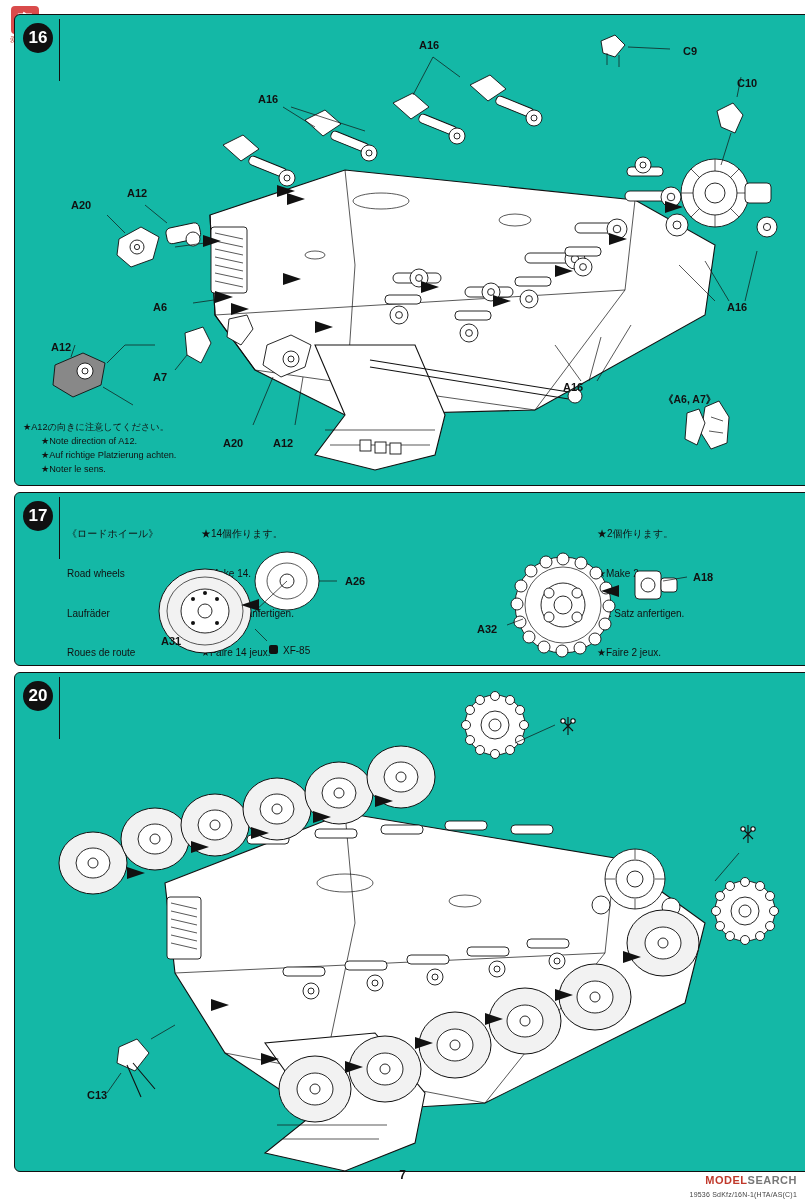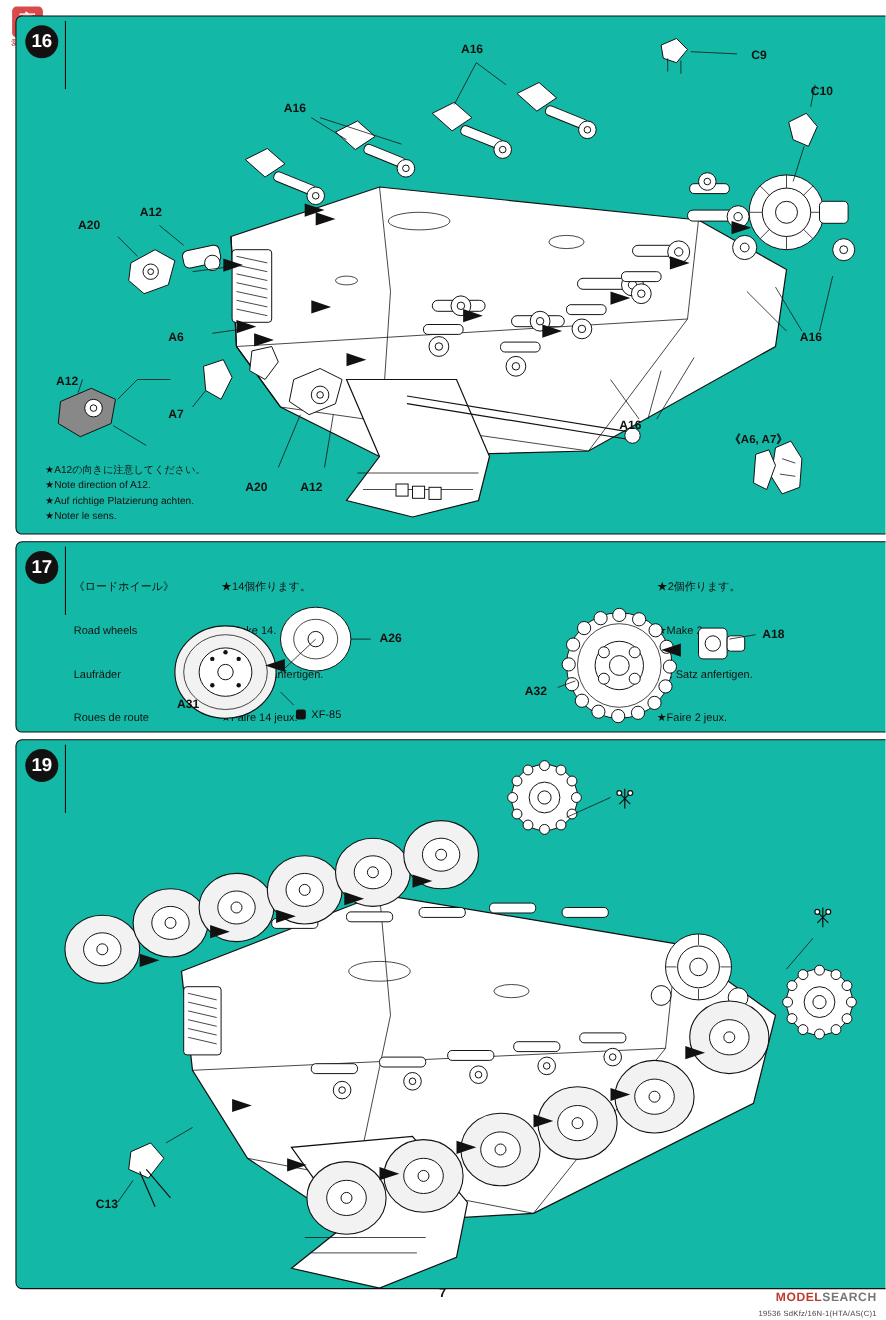--- a/index.html
+++ b/index.html
@@ -289,21 +289,21 @@
     <div class="lbl" style="left:138px;top:286px;">A6</div>
     <div class="lbl" style="left:712px;top:286px;">A16</div>
     <div class="lbl" style="left:36px;top:326px;">A12</div>
     <div class="lbl" style="left:138px;top:356px;">A7</div>
     <div class="lbl" style="left:548px;top:366px;">A16</div>
     <div class="lbl" style="left:208px;top:422px;">A20</div>
     <div class="lbl" style="left:258px;top:422px;">A12</div>
 
     <div class="lbl sm" style="left:648px;top:378px;font-weight:bold;font-size:10.5px;">《A6, A7》</div>
 
-    <div class="note" style="left:26px;top:406px;">★A12の向きに注意してください。</div>
+    <div class="note" style="left:8px;top:406px;">★A12の向きに注意してください。</div>
     <div class="note" style="left:26px;top:420px;">★Note direction of A12.</div>
     <div class="note" style="left:26px;top:434px;">★Auf richtige Platzierung achten.</div>
     <div class="note" style="left:26px;top:448px;">★Noter le sens.</div>
   </div>
 
   <div class="panel" id="panel17">
     <div class="step-badge">17</div>
     <div class="sep-line" style="left:44px;top:4px;height:62px;"></div>
 
     <div class="subhead" style="left:52px;top:8px;">
@@ -389,21 +389,21 @@
     </svg>
 
     <div class="lbl" style="left:330px;top:82px;">A26</div>
     <div class="lbl" style="left:118px;top:142px;margin-left:28px;">A31</div>
     <div class="lbl sm" style="left:268px;top:152px;font-weight:normal;">XF-85</div>
     <div class="lbl" style="left:678px;top:78px;">A18</div>
     <div class="lbl" style="left:462px;top:130px;">A32</div>
   </div>
 
   <div class="panel" id="panel18">
-    <div class="step-badge">19</div>
+    <div class="step-badge">20</div>
     <div class="sep-line" style="left:44px;top:4px;height:62px;"></div>
 
     <svg width="777" height="498" viewBox="0 0 777 498">
 
       <path class="hull" d="M150,210 L330,140 L600,185 L690,250 L670,330 L470,430 L300,440 L210,380 L160,300 Z"></path>
       <path class="ln thin" d="M330,140 L340,250 L300,440"></path>
       <path class="ln thin" d="M600,185 L590,280 L470,430"></path>
       <path class="ln thin" d="M160,300 L590,280"></path>
       <path class="ln thin" d="M210,380 L470,430"></path>
       <ellipse class="ln thin" cx="330" cy="210" rx="28" ry="9"></ellipse>

